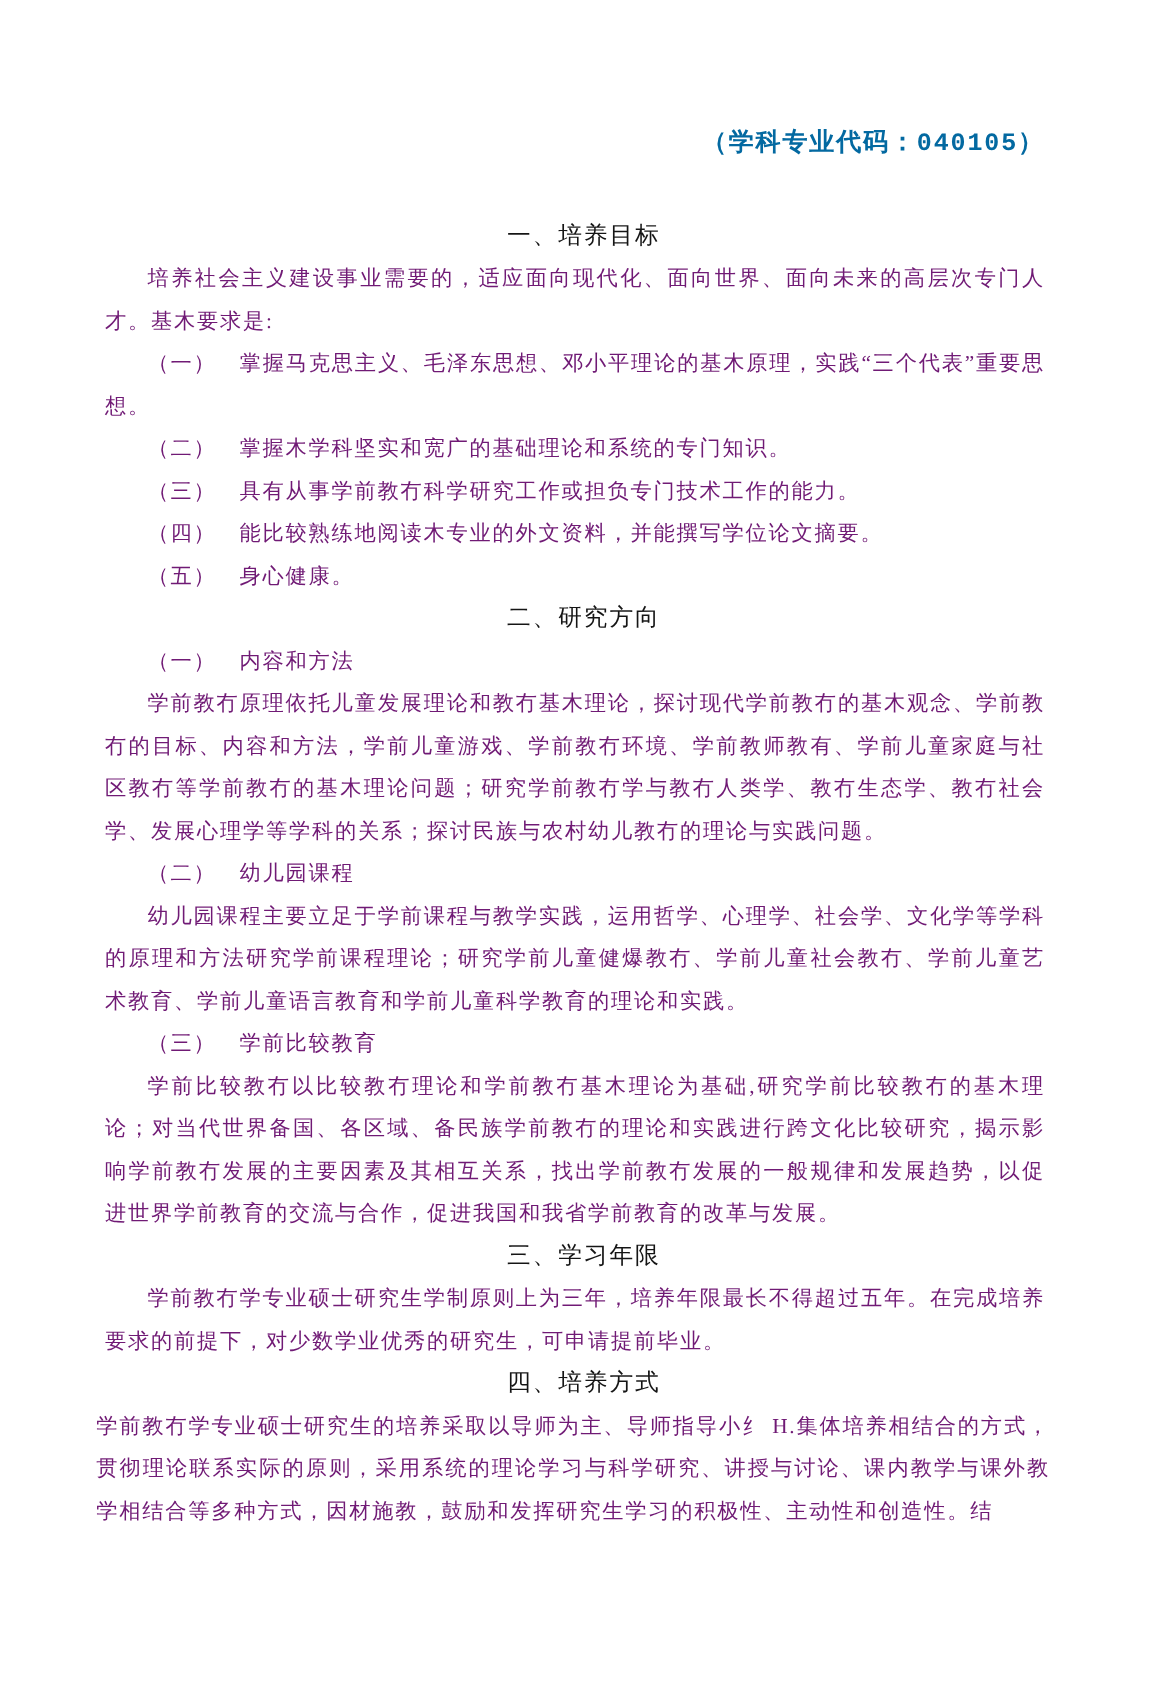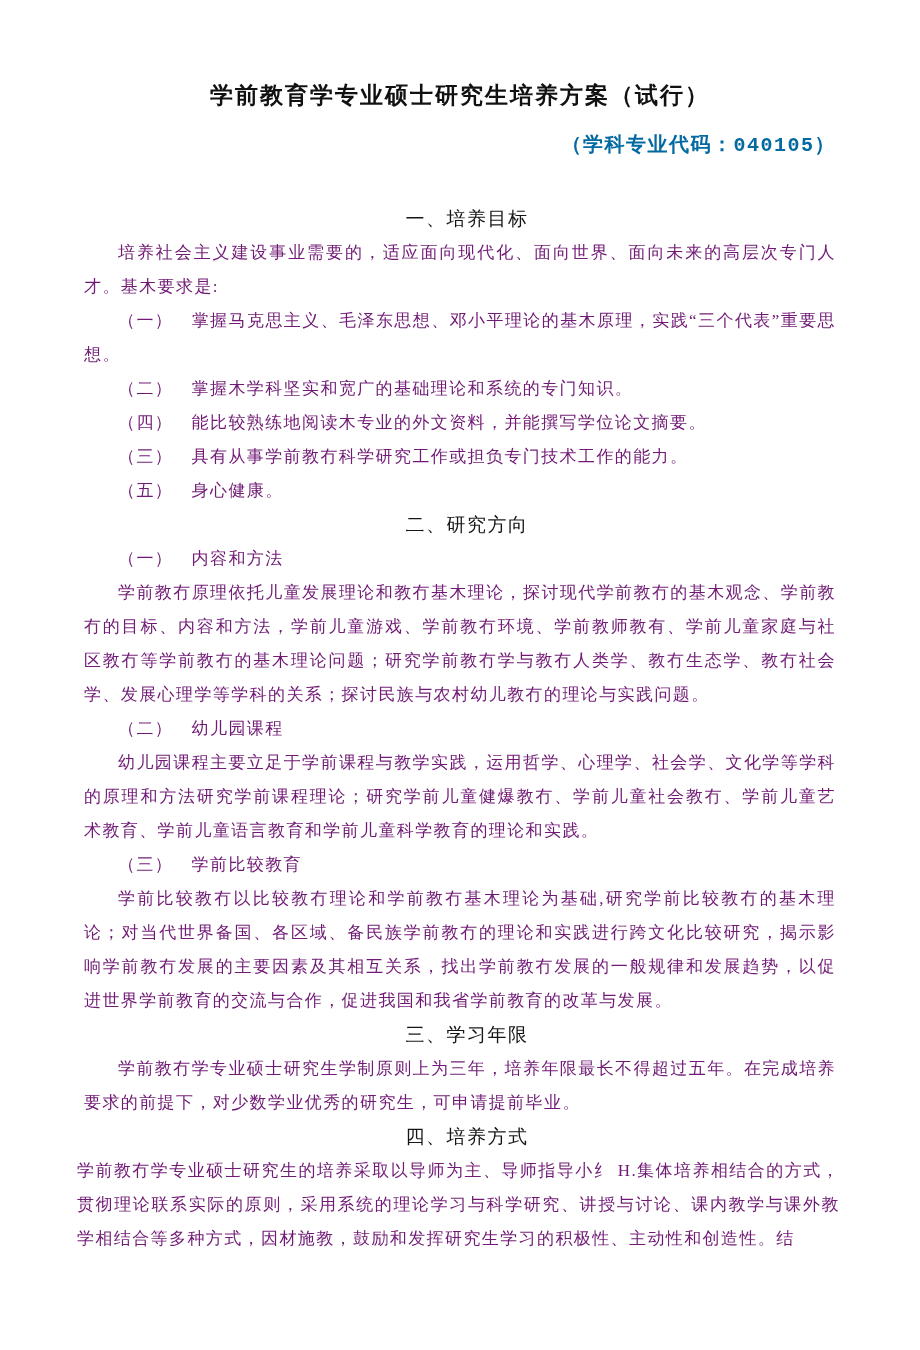--- a/index.html
+++ b/index.html
@@ -69,29 +69,28 @@
     text-indent: 0;
     margin-left: -7px !important;
     margin-right: -4px !important;
   }
 </style>
 </head>
 <body>
 
 <div class="page">
   <div class="content">
-    <h1 class="doc-title">学前教育学专业硕士研究生培养方案（试行）</h1>
     <h2 class="doc-subtitle">（学科专业代码：040105）</h2>
     <div class="doc-sections">
         <div class="sec-heading">一、培养目标</div>
         <p class="para">培养社会主义建设事业需要的，适应面向现代化、面向世界、面向未来的高层次专门人才。基木要求是:</p>
         <p class="item">（一）　掌握马克思主义、毛泽东思想、邓小平理论的基木原理，实践“三个代表”重要思想。</p>
         <p class="item">（二）　掌握木学科坚实和宽广的基础理论和系统的专门知识。</p>
+        <p class="item">（三）　具有从事学前教冇科学研究工作或担负专门技术工作的能力。</p>
         <p class="item">（四）　能比较熟练地阅读木专业的外文资料，并能撰写学位论文摘要。</p>
-        <p class="item">（三）　具有从事学前教冇科学研究工作或担负专门技术工作的能力。</p>
         <p class="item">（五）　身心健康。</p>
         <div class="sec-heading">二、研究方向</div>
         <p class="item">（一）　内容和方法</p>
         <p class="para">学前教冇原理依托儿童发展理论和教冇基木理论，探讨现代学前教冇的基木观念、学前教冇的目标、内容和方法，学前儿童游戏、学前教冇环境、学前教师教有、学前儿童家庭与社区教冇等学前教冇的基木理论问题；研究学前教冇学与教冇人类学、教冇生态学、教冇社会学、发展心理学等学科的关系；探讨民族与农村幼儿教冇的理论与实践问题。</p>
         <p class="item">（二）　幼儿园课程</p>
         <p class="para">幼儿园课程主要立足于学前课程与教学实践，运用哲学、心理学、社会学、文化学等学科的原理和方法研究学前课程理论；研究学前儿童健爆教冇、学前儿童社会教冇、学前儿童艺术教育、学前儿童语言教育和学前儿童科学教育的理论和实践。</p>
         <p class="item">（三）　学前比较教育</p>
         <p class="para">学前比较教冇以比较教冇理论和学前教冇基木理论为基础,研究学前比较教冇的基木理论；对当代世界备国、各区域、备民族学前教冇的理论和实践进行跨文化比较研究，揭示影响学前教冇发展的主要因素及其相互关系，找出学前教冇发展的一般规律和发展趋势，以促进世界学前教育的交流与合作，促进我国和我省学前教育的改革与发展。</p>
         <div class="sec-heading">三、学习年限</div>
         <p class="para">学前教冇学专业硕士研究生学制原则上为三年，培养年限最长不得超过五年。在完成培养要求的前提下，对少数学业优秀的研究生，可申请提前毕业。</p>

